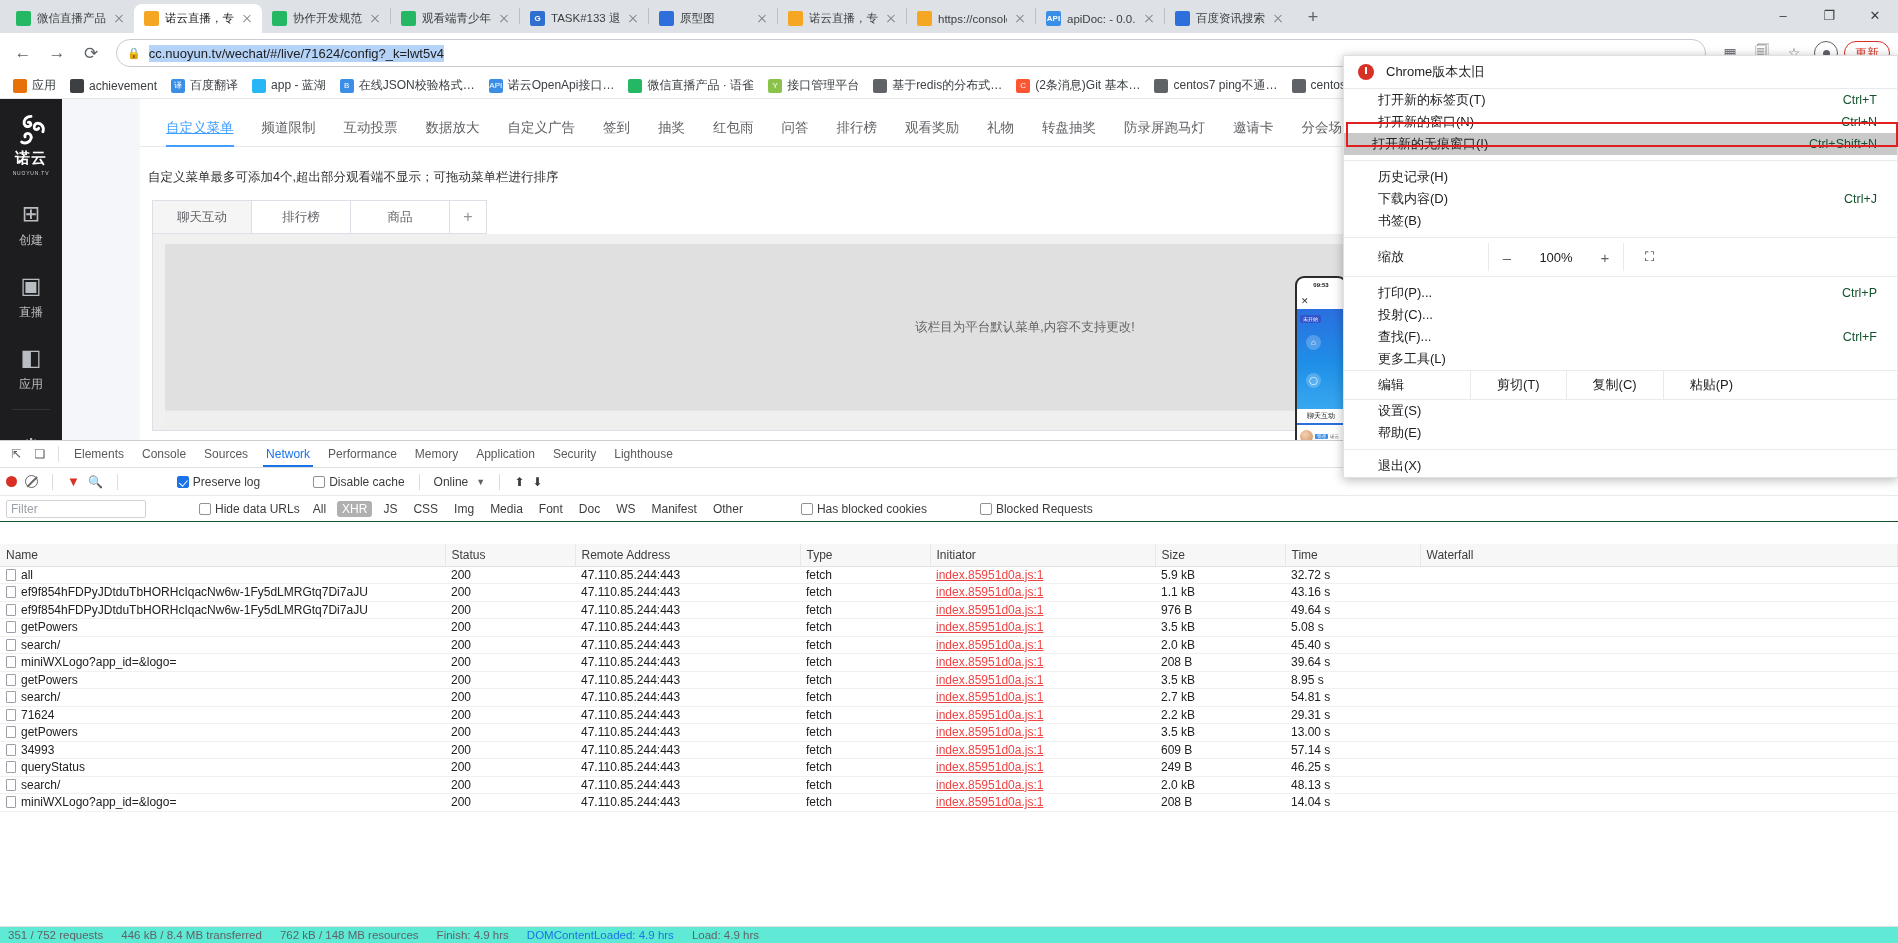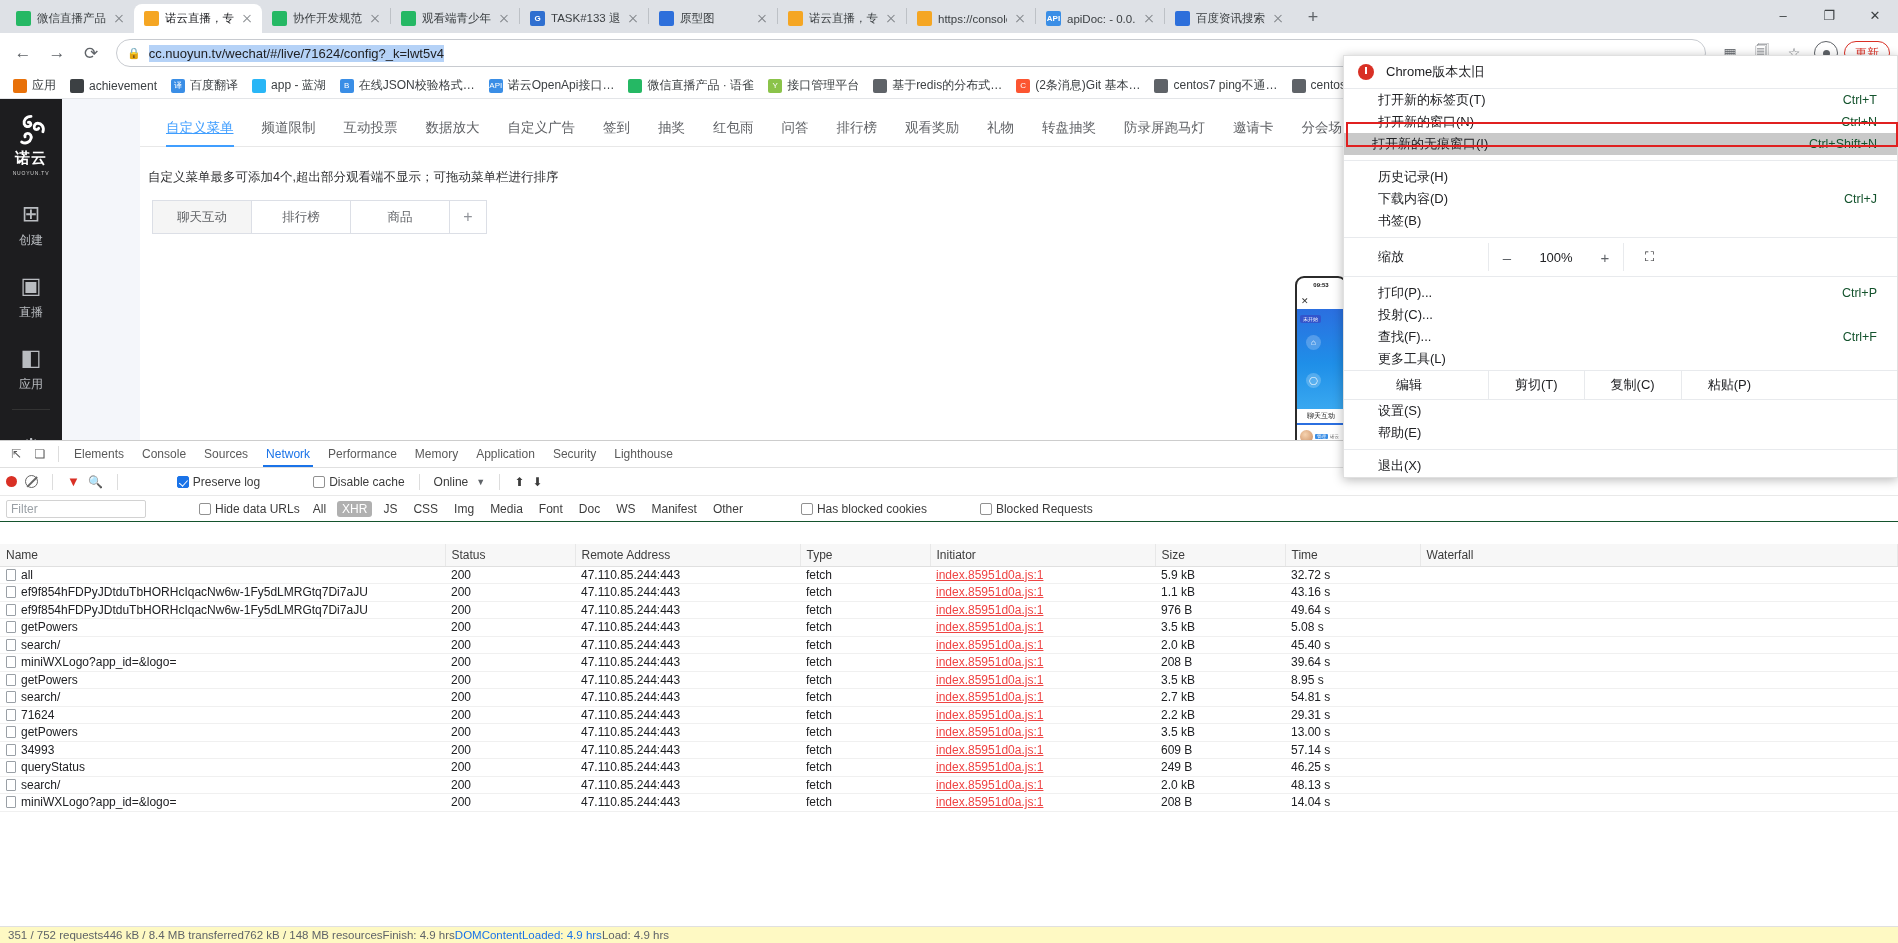--- a/index.html
+++ b/index.html
@@ -165,22 +165,22 @@
   .net-table thead th { text-align:left; font-weight:normal; color:#3c3c3c;
       background:#f7f7f7; border-bottom:1px solid #e0e0e0; border-right:1px solid #e8e8e8;
       height:22px; padding:0 6px; font-size:12px;}
   .net-table tbody td { height:17.5px; padding:0 6px; border-bottom:1px solid #f0f0f0;
       white-space:nowrap; overflow:hidden; }
   .net-name { display:flex; align-items:center; gap:5px; }
   .doc-ic { width:10px;height:12px;border:1px solid #9aa0a6;border-radius:1px;flex:0 0 10px;}
   .init-link { color:#ef4444; text-decoration:underline; }
   .net-scroll { position:absolute; left:0; right:0; top:103px; bottom:17px; overflow:hidden;}
   .dt-status { position:absolute; left:0; right:0; bottom:0; height:17px;
-      border-top:1px solid #e0e0e0; background:#fef9c3; display:flex; align-items:center;
-      padding:0 8px; font-size:11.5px; color:#5f6368;}
+      border-top:1px solid #e0e0e0; background:#5eead4; display:flex; align-items:center;
+      gap:18px; padding:0 8px; font-size:11.5px; color:#5f6368;}
   .dt-status .blue { color:#1a73e8; }
   .dt-right { position:absolute; right:4px; top:2px; display:flex; gap:2px; }
 
   
   .cmenu { position:absolute; left:1343px; top:55px; width:555px; background:#fff;
            box-shadow:0 2px 10px rgba(0,0,0,.28); border:1px solid #e0e0e0;
            font-size:13px; color:#202124; z-index:50; }
   .cm-top { height:33px; display:flex; align-items:center; gap:12px; padding:0 14px;
             border-bottom:1px solid #e8eaed; }
   .cm-dot { width:16px;height:16px;border-radius:50%;background:#d93025; position:relative;}
@@ -192,21 +192,21 @@
   .cm-row.hl { background:#c9c9c9;padding-left:28px; }
   .cm-sep { height:1px; background:#e8eaed; margin:5px 0; }
   .cm-zoom { height:28px; display:flex; align-items:center; padding-left:34px; }
   .cm-zoom .zlabel { flex:0 0 110px; }
   .cm-zoom .zctl { display:flex; align-items:center; border-left:1px solid #e8eaed;
                    height:28px; }
   .cm-zoom .zbtn { width:36px; text-align:center; color:#5f6368; font-size:15px; }
   .cm-zoom .zval { width:62px; text-align:center; }
   .cm-zoom .zfull { width:52px; display:flex; align-items:center; justify-content:center;
                     border-left:1px solid #e8eaed; height:28px; }
-  .cm-edit { height:30px; display:flex; align-items:center; padding-left:52px;
+  .cm-edit { height:30px; display:flex; align-items:center; padding-left:34px;
              border-top:1px solid #e8eaed; border-bottom:1px solid #e8eaed; }
   .cm-edit .e0 { flex:0 0 92px; }
   .cm-edit .ei { padding:0 26px; border-left:1px solid #e8eaed; height:30px;
                  display:flex; align-items:center; }
   .hl-box { position:absolute; left:1346px; top:122px; width:552px; height:25px;
             border:2px solid #e02020; z-index:60; pointer-events:none; }
 </style>
 </head>
 <body>
 
@@ -405,20 +405,24 @@
             <div class="ptab">邀请卡</div>
             <div class="ptab">分会场</div>
           </div>
         <div class="hint">自定义菜单最多可添加4个,超出部分观看端不显示；可拖动菜单栏进行排序</div>
         <div class="menu-tabs" id="mtab-host">
             <div class="mtab sel">聊天互动</div>
             <div class="mtab">排行榜</div>
             <div class="mtab">商品</div>
             <div class="mtab plus">+</div>
           </div>
+        <div class="panel">
+          <div class="panel-inner">该栏目为平台默认菜单,内容不支持更改!</div>
+          <div class="panel-foot"></div>
+        </div>
       </div>
     </div>
 
     <div class="phone">
       <div class="phone-time">09:53</div>
       <div class="phone-x">✕</div>
       <div class="phone-video">
         <div class="badge-live">未开始</div>
         <div class="pv-ic" style="top:26px;">⌂</div>
         <div class="pv-ic" style="top:64px;">◯</div>

